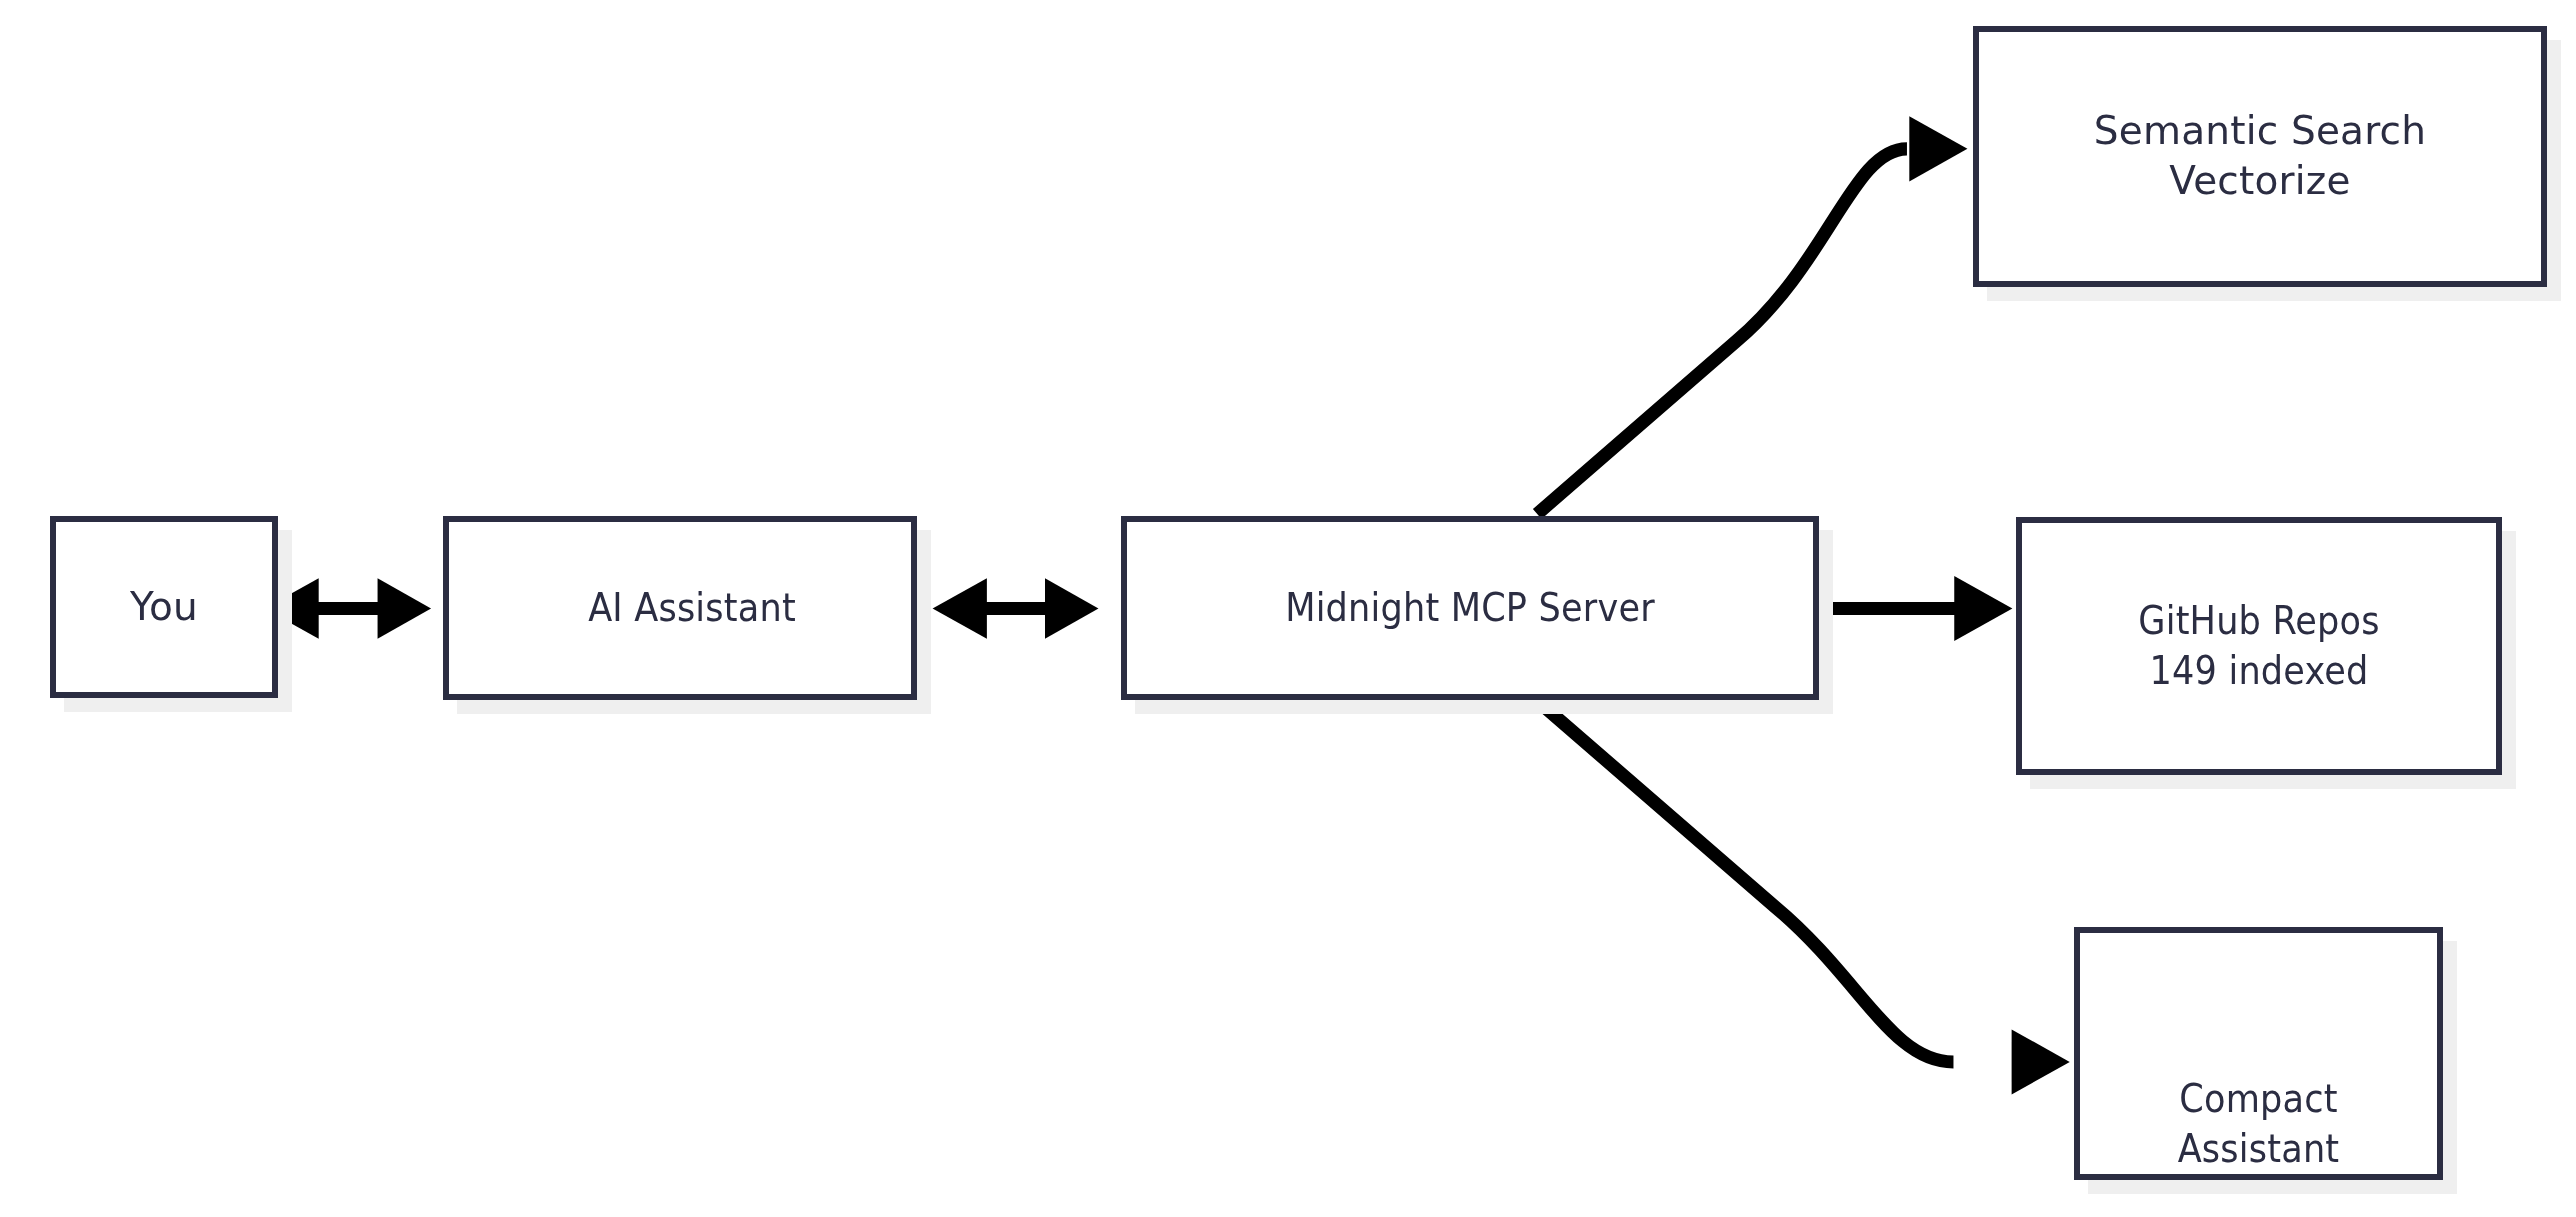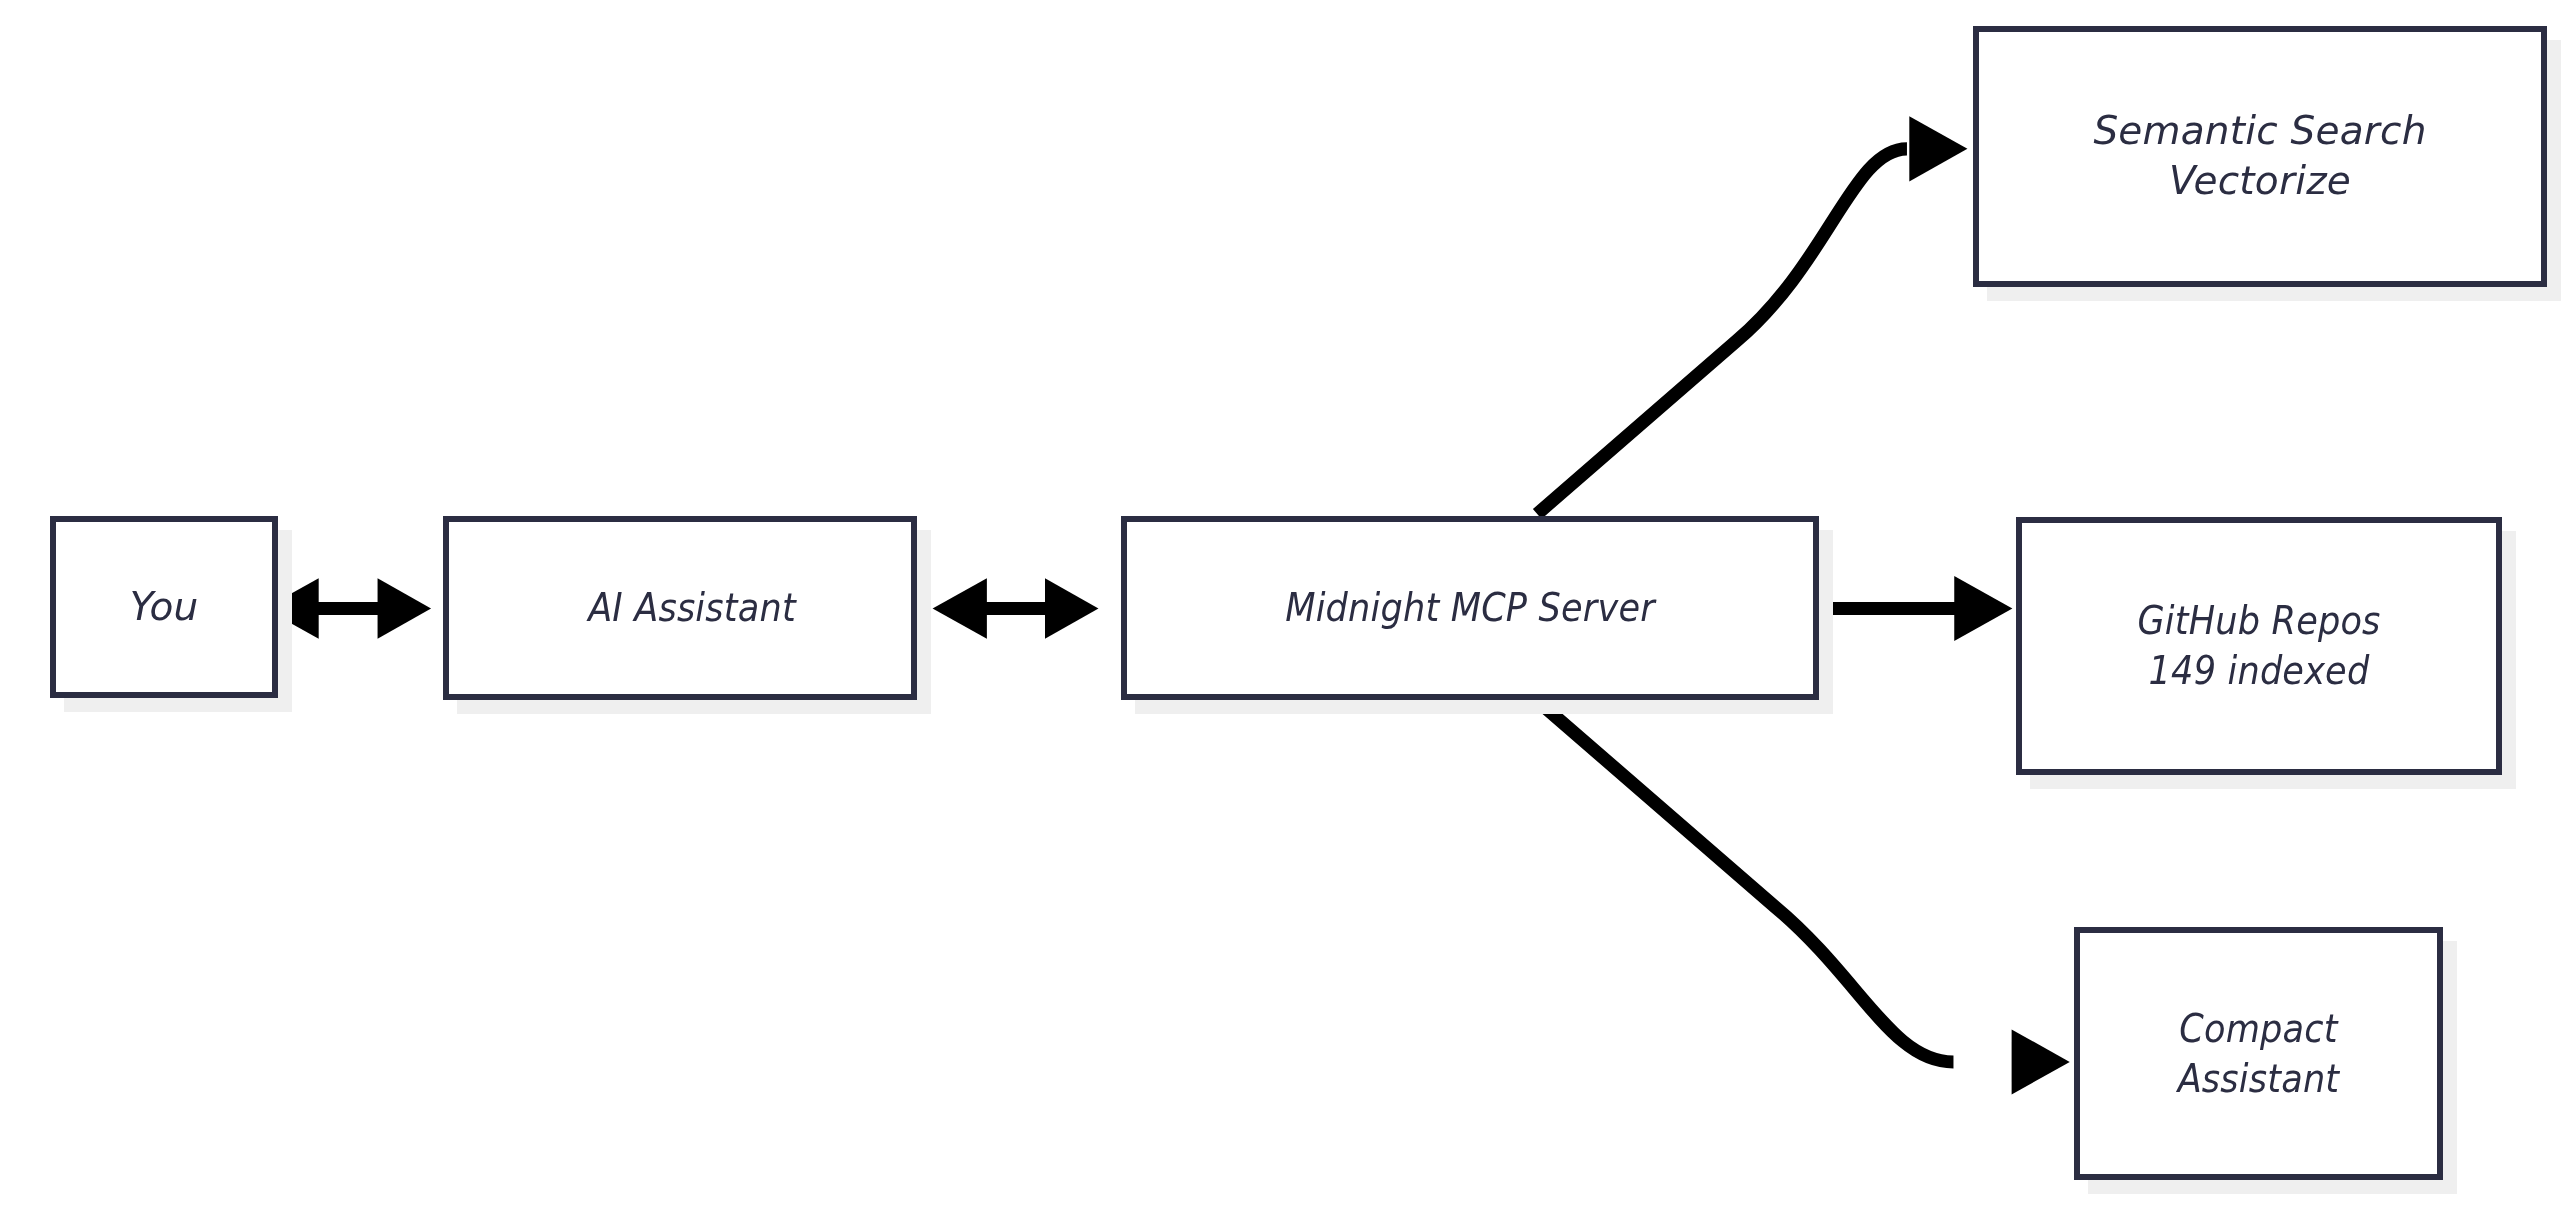--- a/index.html
+++ b/index.html
@@ -29,21 +29,20 @@
     position: absolute;
     z-index: 2;
     box-sizing: border-box;
     background: #ffffff;
     border: 6.2px solid #2b2d42;
     display: flex;
     align-items: center;
     justify-content: center;
     text-align: center;
     box-shadow: 14px 14px 0 0 #efefef;
-    font-style: italic;
   }
   .node-label {
     color: #2b2d42;
     font-size: 39px;
     line-height: 1.28;
     letter-spacing: 0.2px;
     white-space: pre-line;
     padding: 0 11px;
   }
   .node-label.narrow {
@@ -98,18 +97,18 @@
   </div>
 
   <div class="node" style="left:1973px; top:25.6px; width:574px; height:261px;">
     <span class="node-label"><span>Semantic Search</span><br><span>Vectorize</span></span>
   </div>
 
   <div class="node" style="left:2016px; top:477px; width:486px; height:258px;margin-top:40px;">
     <span class="node-label narrow"><span>GitHub Repos</span><br><span>149 indexed</span></span>
   </div>
 
-  <div class="node" style="left:2074px; top:927px; width:369px; height:253px;">
+  <div class="node" style="left:2074px; top:927px; width:369px; height:253px;align-items:flex-end;">
     <span class="node-label narrow"><span>Compact</span><br><span>Assistant</span></span>
   </div>
 
 </div>
 
 
 </body></html>

